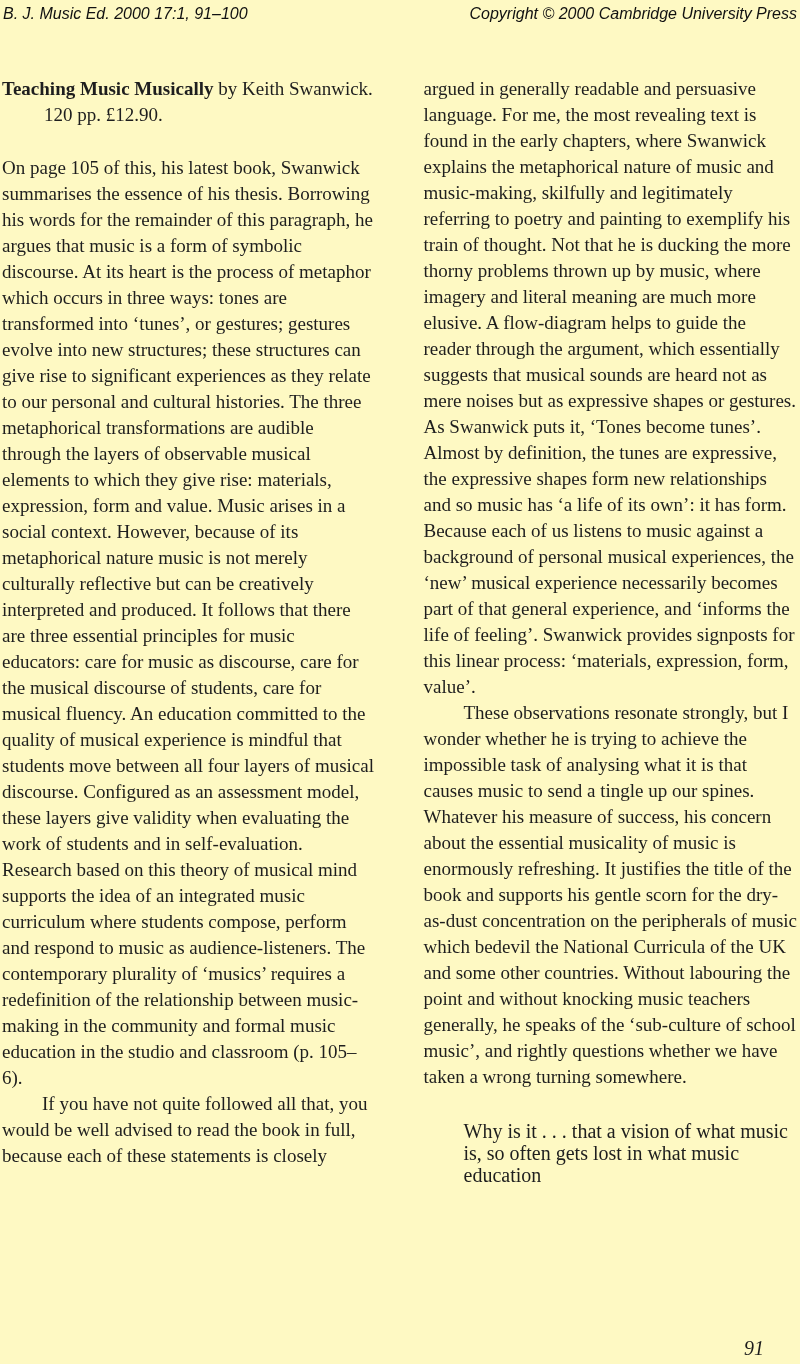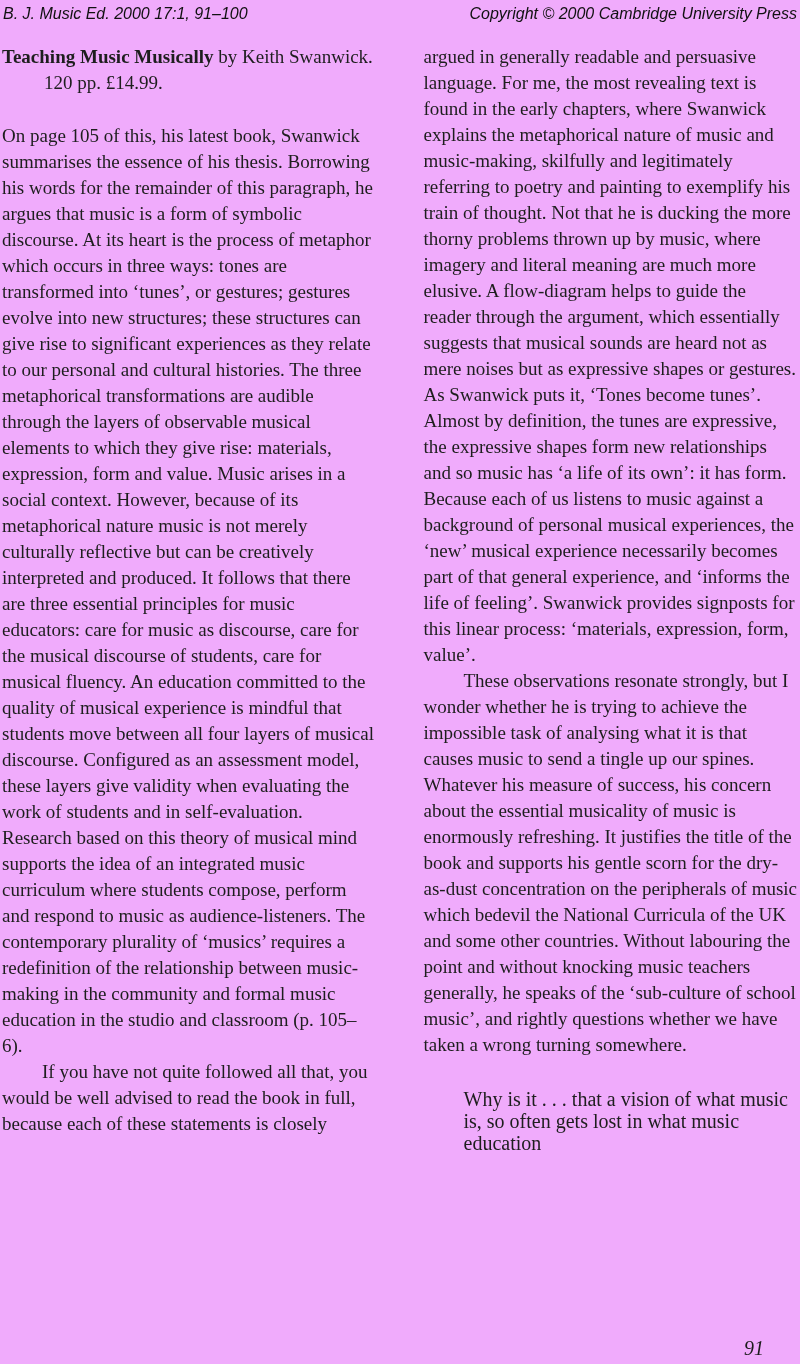--- a/index.html
+++ b/index.html
@@ -1,20 +1,20 @@
 <!DOCTYPE html>
 <html><head>
 <meta charset="utf-8">
 <style>
   html, body { margin: 0; padding: 0; background: #ffffff; }
   .page {
     position: relative;
     width: 800px;
     height: 1364px;
-    background: #f0abfc;
+    background: #fef9c3;
     color: #1c1c1c;
     overflow: hidden;
     font-family: "Liberation Serif", serif;
   }
   .running-header {
     display: flex;
     justify-content: space-between;
     align-items: baseline;
     padding: 5px 3px 0 3px;
     font-family: "Liberation Sans", sans-serif;
@@ -27,21 +27,21 @@
     margin: 56px 0 0 38px;
     font-family: "Liberation Sans", sans-serif;
     font-weight: 400;
     font-size: 21.5px;
     letter-spacing: 2px;
     color: #141414;
   }
   .columns {
     display: flex;
     gap: 47px;
-    margin-top: 21px;
+    margin-top: 53px;
     padding: 0 2px;
     font-size: 19px;
     line-height: 26px;
     color: #1e1e1e;
   }
   .col { width: 379px; }
   .citation { margin: 0; }
   .citation .cit-first { display: block; }
   .citation .cit-cont { display: block; padding-left: 42px; }
   .book-title-bold { font-weight: bold; }
@@ -73,21 +73,21 @@
     <span class="header-left">B. J. Music Ed. 2000 17:1, 91–100</span>
     <span class="header-right">Copyright © 2000 Cambridge University Press</span>
   </div>
 
 
   <div class="columns">
 
     <div class="col">
       <p class="citation">
         <span class="cit-first"><span class="book-title-bold">Teaching Music Musically</span><span> by Keith Swanwick.</span></span>
-        <span class="cit-cont">120 pp. £14.99.</span>
+        <span class="cit-cont">120 pp. £12.90.</span>
       </p>
       <p class="para-first">On page 105 of this, his latest book, Swanwick summarises the essence of his thesis. Borrowing his words for the remainder of this paragraph, he argues that music is a form of symbolic discourse. At its heart is the process of metaphor which occurs in three ways: tones are transformed into ‘tunes’, or gestures; gestures evolve into new structures; these structures can give rise to significant experiences as they relate to our personal and cultural histories. The three metaphorical transformations are audible through the layers of observable musical elements to which they give rise: materials, expression, form and value. Music arises in a social context. However, because of its metaphorical nature music is not merely culturally reflective but can be creatively interpreted and produced. It follows that there are three essential principles for music educators: care for music as discourse, care for the musical discourse of students, care for musical fluency. An education committed to the quality of musical experience is mindful that students move between all four layers of musical discourse. Configured as an assessment model, these layers give validity when evaluating the work of students and in self-evaluation. Research based on this theory of musical mind supports the idea of an integrated music curriculum where students compose, perform and respond to music as audience-listeners. The contemporary plurality of ‘musics’ requires a redefinition of the relationship between music-making in the community and formal music education in the studio and classroom (p. 105–6).</p>
       <p class="para-indent">If you have not quite followed all that, you would be well advised to read the book in full, because each of these statements is closely</p>
     </div>
 
     <div class="col">
       <p class="para-flow">argued in generally readable and persuasive language. For me, the most revealing text is found in the early chapters, where Swanwick explains the metaphorical nature of music and music-making, skilfully and legitimately referring to poetry and painting to exemplify his train of thought. Not that he is ducking the more thorny problems thrown up by music, where imagery and literal meaning are much more elusive. A flow-diagram helps to guide the reader through the argument, which essentially suggests that musical sounds are heard not as mere noises but as expressive shapes or gestures. As Swanwick puts it, ‘Tones become tunes’. Almost by definition, the tunes are expressive, the expressive shapes form new relationships and so music has ‘a life of its own’: it has form. Because each of us listens to music against a background of personal musical experiences, the ‘new’ musical experience necessarily becomes part of that general experience, and ‘informs the life of feeling’. Swanwick provides signposts for this linear process: ‘materials, expression, form, value’.</p>
       <p class="para-indent">These observations resonate strongly, but I wonder whether he is trying to achieve the impossible task of analysing what it is that causes music to send a tingle up our spines. Whatever his measure of success, his concern about the essential musicality of music is enormously refreshing. It justifies the title of the book and supports his gentle scorn for the dry-as-dust concentration on the peripherals of music which bedevil the National Curricula of the UK and some other countries. Without labouring the point and without knocking music teachers generally, he speaks of the ‘sub-culture of school music’, and rightly questions whether we have taken a wrong turning somewhere.</p>
       <p class="block-quote">Why is it . . . that a vision of what music is, so often gets lost in what music education</p>
     </div>

